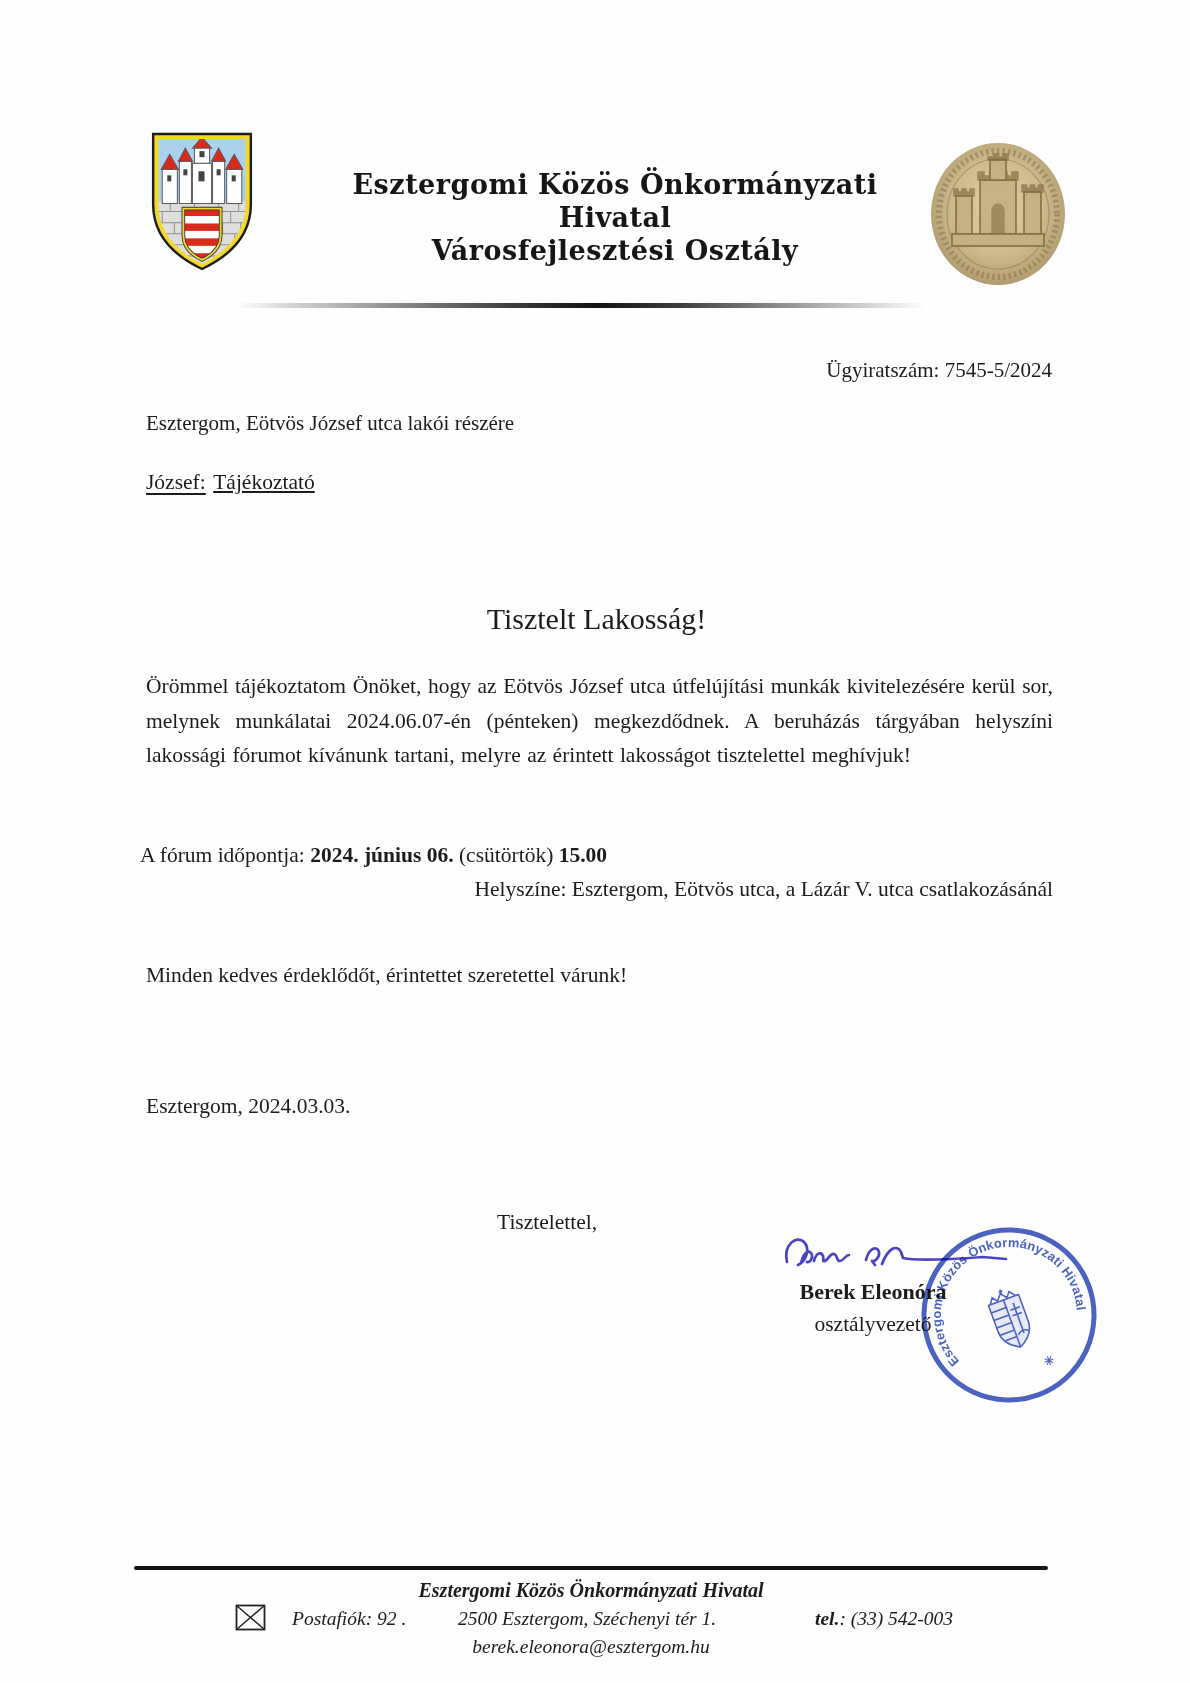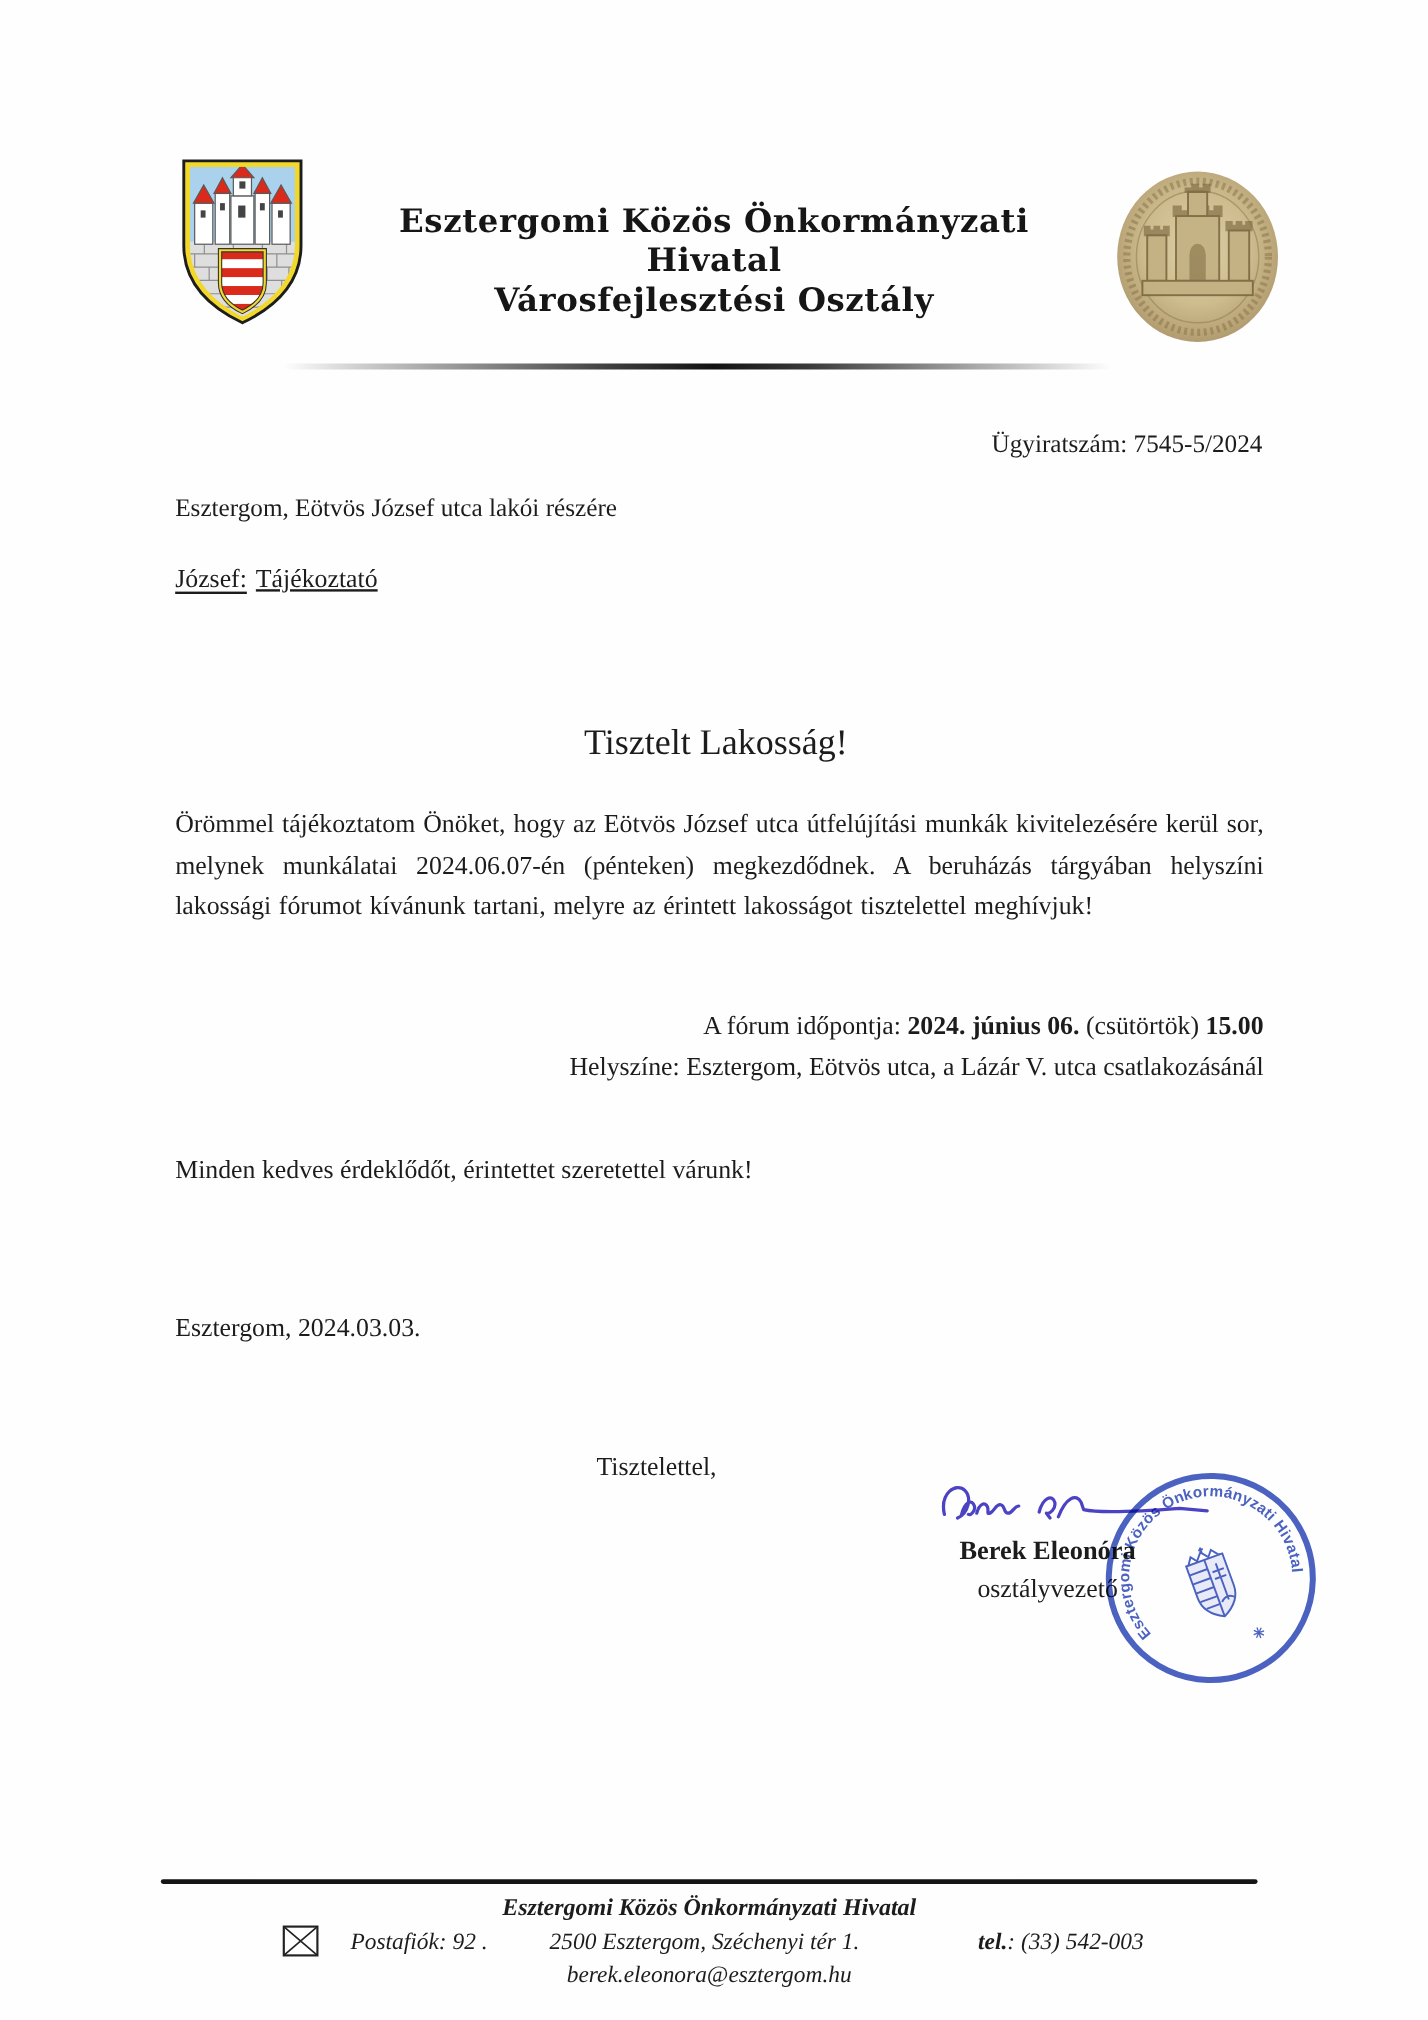--- a/index.html
+++ b/index.html
@@ -7,21 +7,21 @@
     position:relative; width:1190px; height:1683px; margin:0 auto;
     background:#fefefe; overflow:hidden;
     font-family:"Liberation Serif", serif;
     color:var(--ink,#1c1c1c);
   }
   .abs{position:absolute;}
 
   
   .arms{left:150px; top:131px; width:104px; height:141px;}
   .org-title{
-    left:310px; top:168px; width:570px; text-align:center;
+    left:330px; top:168px; width:570px; text-align:center;
     font-family:"DejaVu Serif", serif; font-weight:700;
     font-size:27px; line-height:33px; letter-spacing:.5px; color:#161616;
   }
   .seal{left:928px; top:140px; width:140px; height:148px;}
   .divider{
     left:236px; top:303px; width:690px; height:5px; border-radius:3px;
     background:linear-gradient(to right, rgba(0,0,0,0), rgba(140,140,140,.45) 10%,
       #3c3c3c 40%, #121212 52%, #3c3c3c 64%, rgba(140,140,140,.45) 90%, rgba(0,0,0,0));
     filter:blur(.4px);
   }
@@ -32,21 +32,21 @@
   .subject{left:146px; top:470px; font-size:21.5px;}
   .subject .lbl{text-decoration:underline; text-underline-offset:4px;}
   .subject .val{margin-left:.35em;text-decoration:underline;}
 
   
   .salutation{left:140px; top:566px; width:913px; text-align:center; font-size:30px;margin-top:36px;}
   .body-par{
     left:146px; top:669px; width:907px; text-align:justify;
     font-size:21.5px; line-height:34.6px; word-spacing:1px;
   }
-  .forum1{left:140px; top:843px; width:913px; text-align:right; font-size:21.5px;}
+  .forum1{left:140px; top:843px; width:913px; text-align:left; font-size:21.5px;}
   .forum2{left:140px; top:877px; width:913px; text-align:right; font-size:21.5px;}
   .welcome{left:146px; top:963px; font-size:21.5px;}
   .dateline{left:146px; top:1094px; font-size:21.5px;}
   .closing{left:497px; top:1210px; font-size:21.5px;}
 
   
   .sig-svg{left:778px; top:1231px; width:232px; height:46px;}
   .sig-svg path{fill:none; stroke:var(--signature-ink,#4b42c4); stroke-width:2.7;
     stroke-linecap:round; stroke-linejoin:round;}
   .signer{left:770px; top:1275px; width:206px; text-align:center; line-height:33px;}

